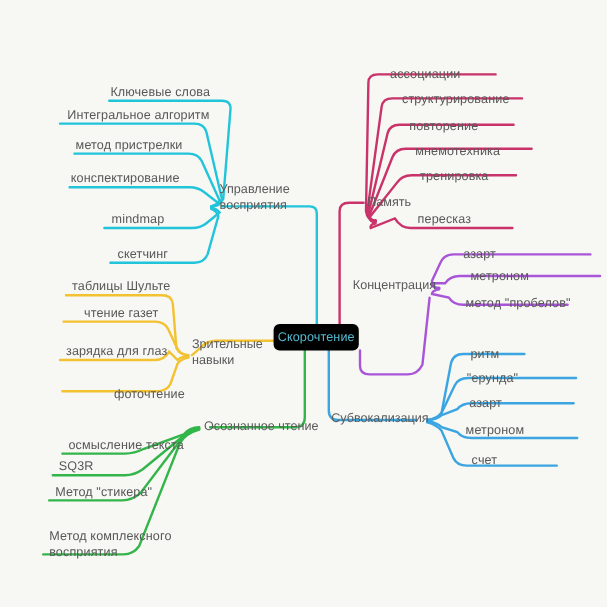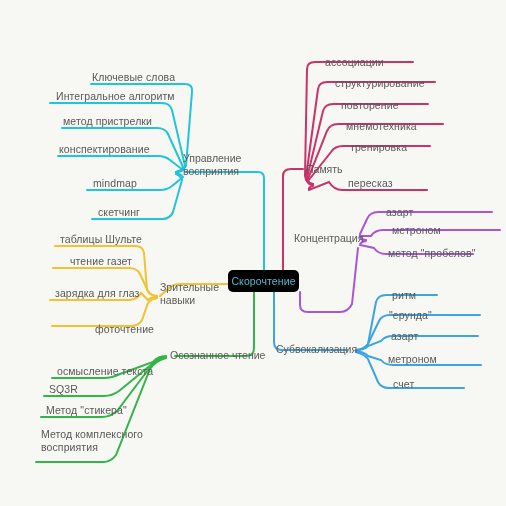--- a/index.html
+++ b/index.html
@@ -26,20 +26,21 @@
     position: absolute;
     font-size: 10.5px;
     color: #585858;
     white-space: nowrap;
     line-height: 12.5px;
     letter-spacing: 0.1px;
   }
   .node.wrap {
     white-space: normal;
     line-height: 12.5px;
+    margin-top: 13px;
   }
   .branch-label {
     position: absolute;
     font-size: 10.5px;
     color: #5a5a5a;
     line-height: 12.5px;
     white-space: nowrap;
   }
   .branch-label.two {
     white-space: normal;

